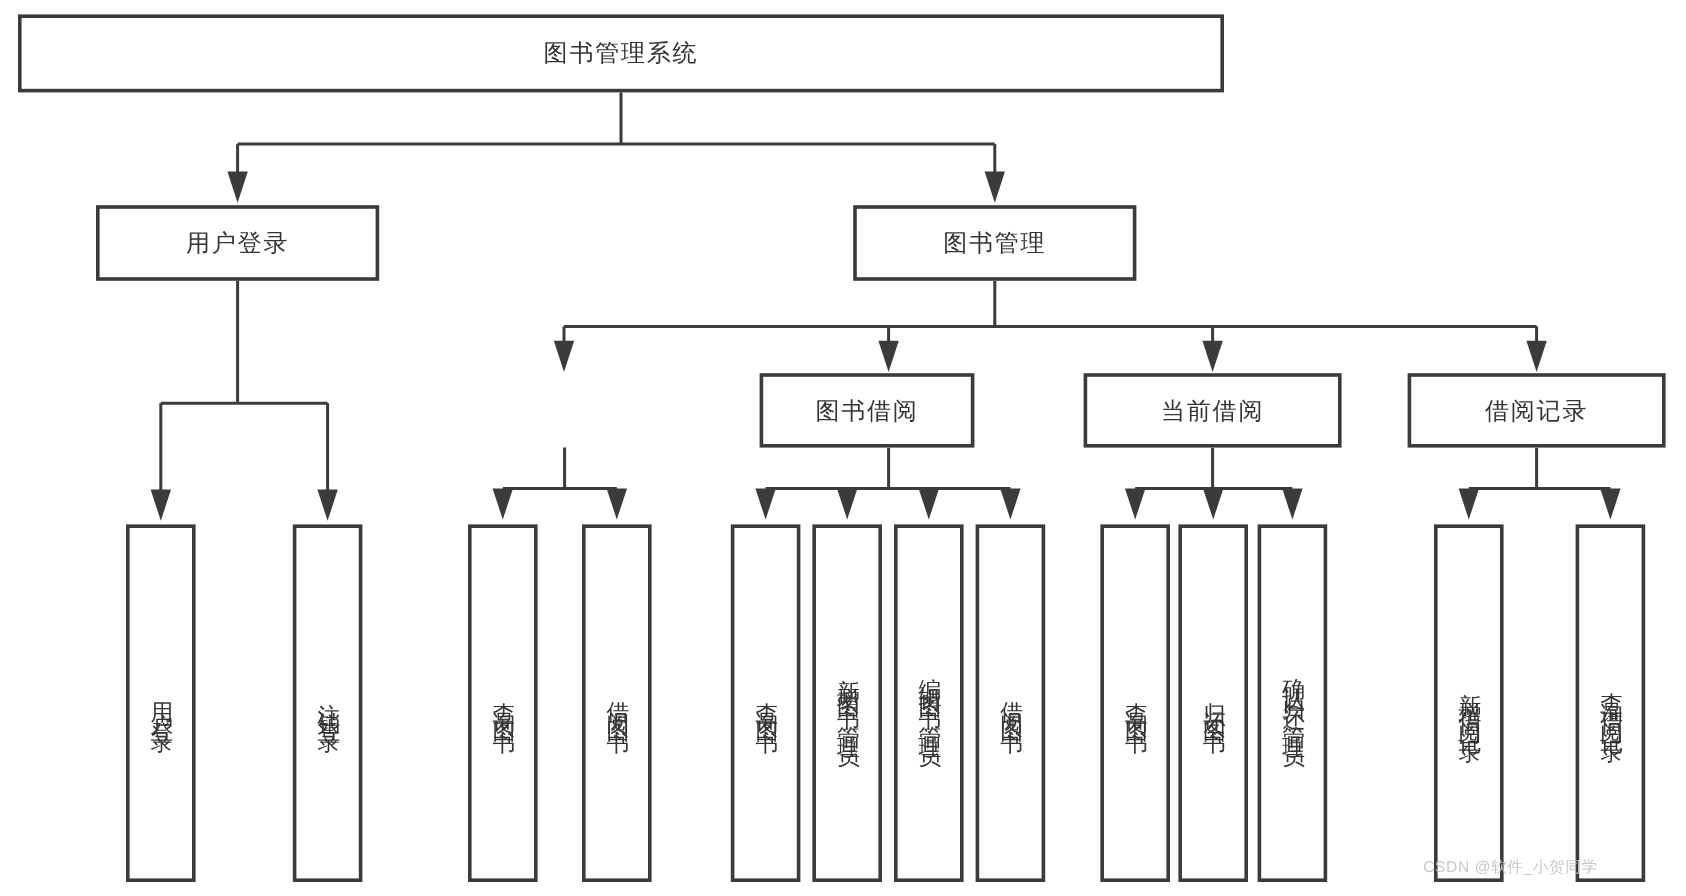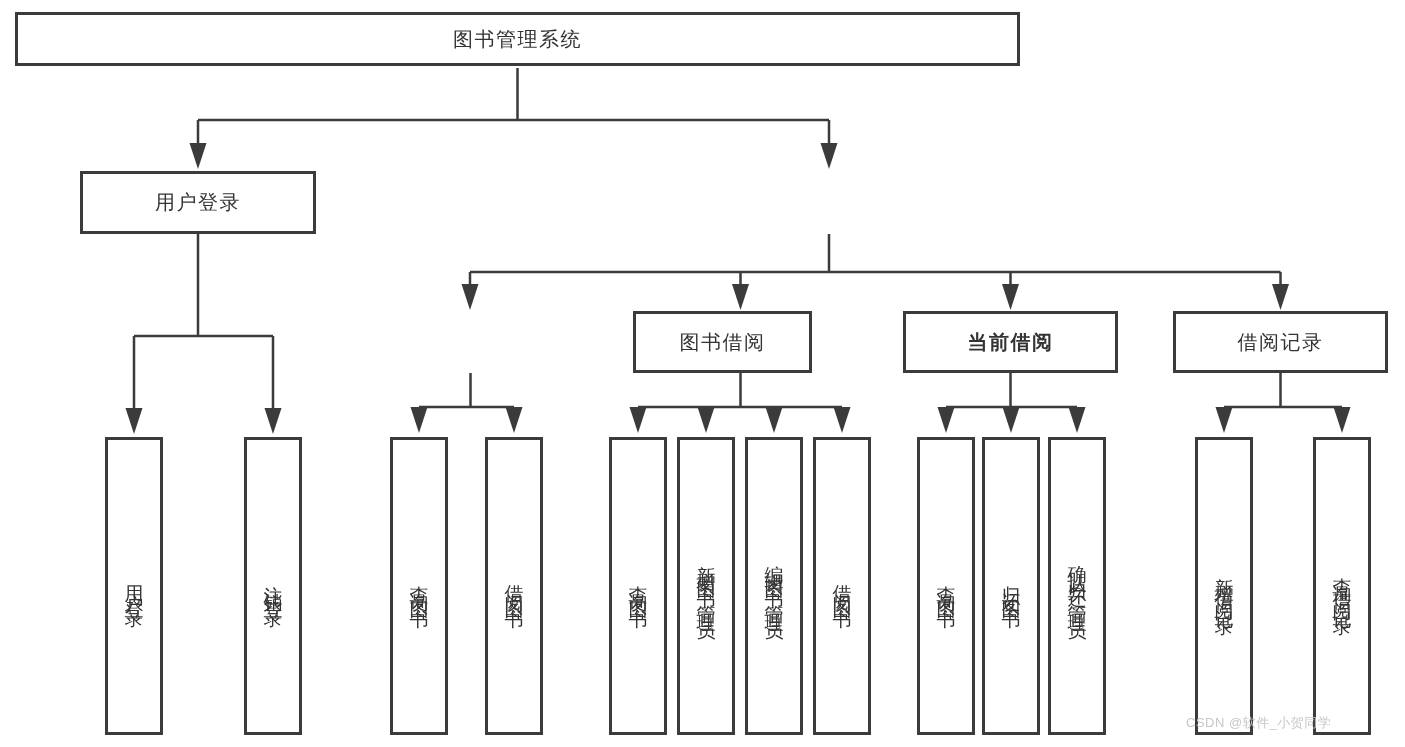--- a/index.html
+++ b/index.html
@@ -114,26 +114,27 @@
       <polygon class="arrow" points="1068.5,407 1085.5,407 1077,433"></polygon>
     </g>
 
     <g>
       <path class="stroke" d="M1280.5 373 V407 M1224 407 H1342"></path>
       <polygon class="arrow" points="1215.5,407 1232.5,407 1224,433"></polygon>
       <polygon class="arrow" points="1333.5,407 1350.5,407 1342,433"></polygon>
     </g>
   </svg>
 
-  <div class="node hbox" style="left:15px; top:12px; width:1005px; height:54px;text-align:right;">图书管理系统</div>
+  <div class="node hbox" style="left:15px; top:12px; width:1005px; height:65px;text-align:right;">图书管理系统</div>
 
   <div class="node hbox" style="left:80px; top:171px; width:236px; height:63px;">用户登录</div>
+  <div class="node hbox" style="left:711px; top:171px; width:236px; height:63px;">图书管理</div>
 
   <div class="node hbox" style="left:633px; top:311px; width:179px; height:62px;">图书借阅</div>
-  <div class="node hbox" style="left:903px; top:311px; width:215px; height:62px;font-weight:bold;">当前借阅</div>
+  <div class="node hbox" style="left:903px; top:311px; width:215px; height:62px;">当前借阅</div>
   <div class="node hbox" style="left:1173px; top:311px; width:215px; height:62px;">借阅记录</div>
 
   <div class="node vbox" style="left:105px; top:437px; width:58px; height:298px;">用户登录</div>
   <div class="node vbox" style="left:244px; top:437px; width:58px; height:298px;">注销登录</div>
 
   <div class="node vbox" style="left:390px; top:437px; width:58px; height:298px;">查询图书</div>
   <div class="node vbox" style="left:485px; top:437px; width:58px; height:298px;">借阅图书</div>
 
   <div class="node vbox" style="left:609px; top:437px; width:58px; height:298px;">查询图书</div>
   <div class="node vbox" style="left:677px; top:437px; width:58px; height:298px;">新增图书（管理员）</div>

